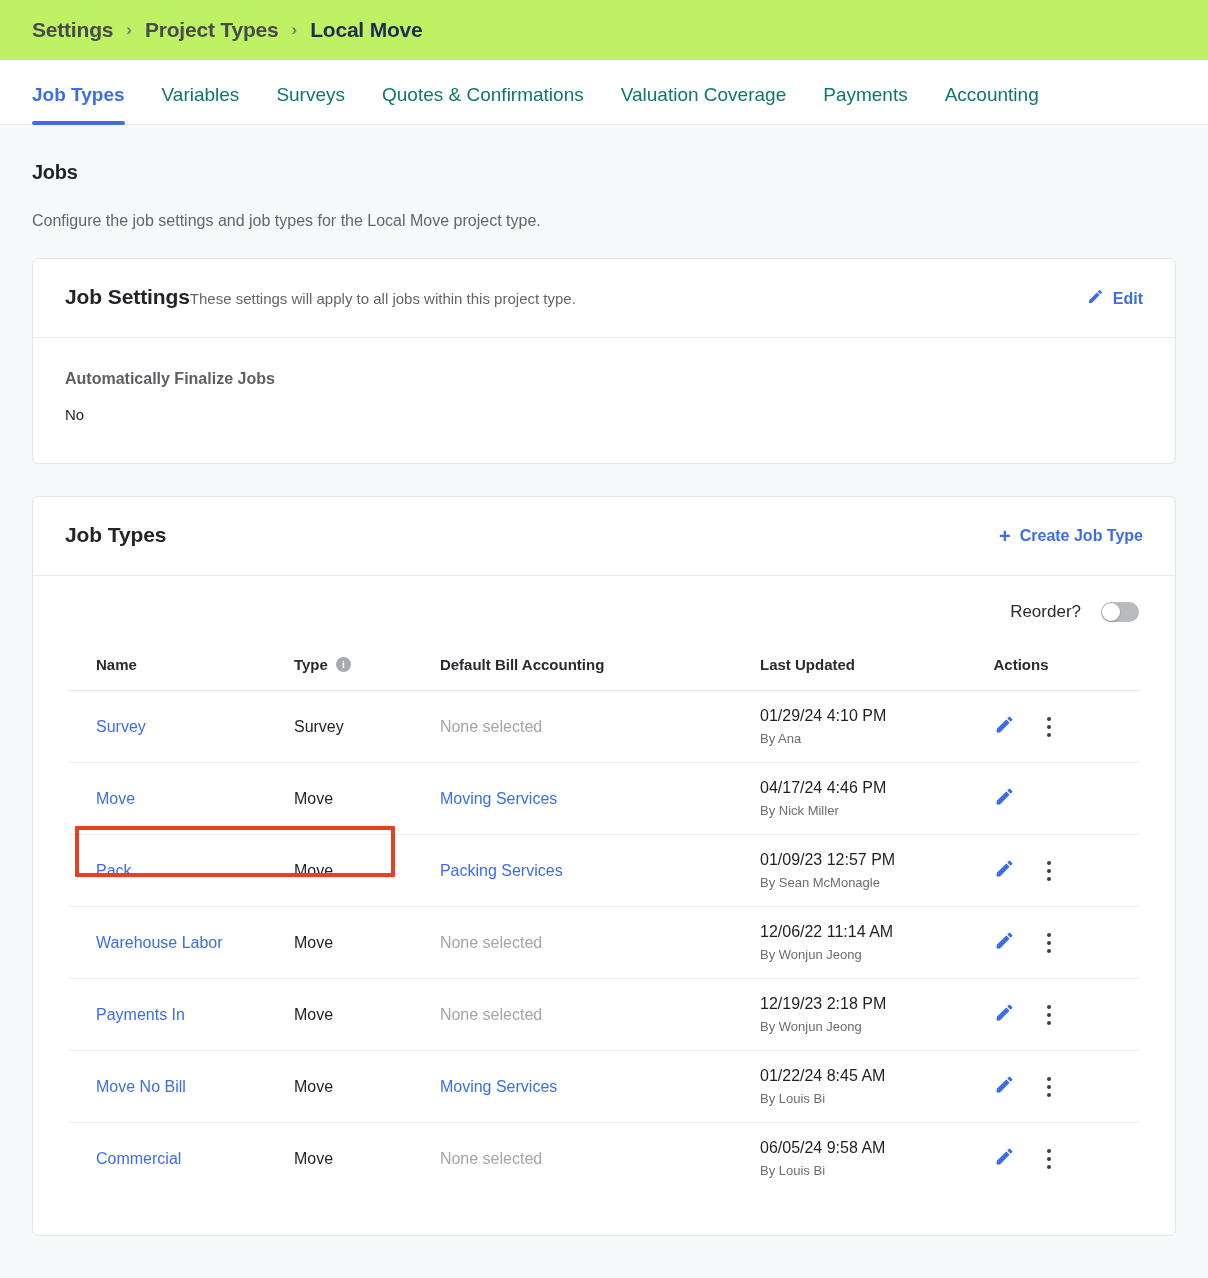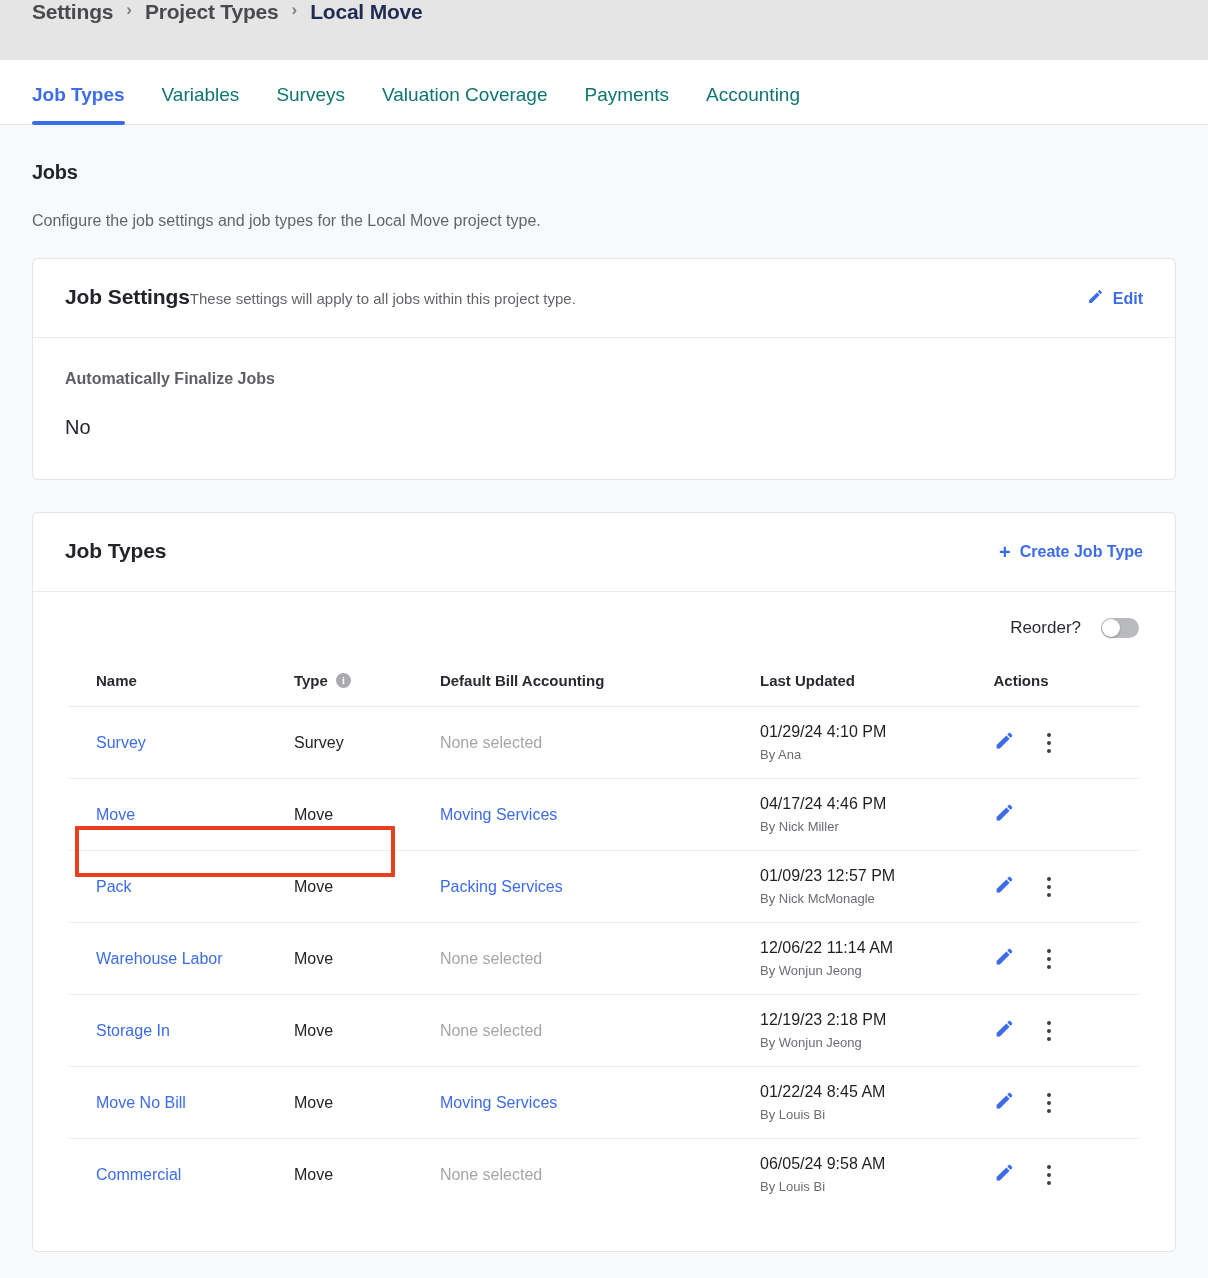--- a/index.html
+++ b/index.html
@@ -8,23 +8,23 @@
     height: 1278px;
     background: #ffffff;
     font-family: "Liberation Sans", sans-serif;
     -webkit-font-smoothing: antialiased;
   }
 
   
   .breadcrumb-bar {
     height: 60px;
     display: flex;
-    align-items: flex-start;
+    align-items: center;
     padding: 0 4px 0 32px;
-    background: #e5e5e5;
+    background: #bef264;
   }
   .crumb {
     font-size: 21px;
     font-weight: 700;
     color: #494a4d;
     letter-spacing: -0.2px;
   }
   .crumb.current { color: #1f2b51; }
   .crumb-sep {
     font-size: 17px;
@@ -127,23 +127,23 @@
   }
   .card-divider { height: 1px; background: #e9eaec; }
 
   .setting-block { padding: 32px 32px 40px 32px; }
   .setting-label {
     font-size: 16px;
     font-weight: 700;
     color: #5d5f65;
   }
   .setting-value {
-    font-size: 20px;
+    font-size: 15px;
     color: #23242a;
-    margin-top: 28px;
+    margin-top: 18px;
   }
 
   
   .toolbar {
     display: flex;
     justify-content: flex-end;
     align-items: center;
     padding: 26px 36px 16px 36px;
     gap: 20px;
   }
@@ -263,20 +263,21 @@
   <span class="crumb-sep">›</span>
   <span class="crumb">Project Types</span>
   <span class="crumb-sep">›</span>
   <span class="crumb current">Local Move</span>
 </div>
 
 <div class="tab-bar">
   <div class="tab active">Job Types</div>
   <div class="tab">Variables</div>
   <div class="tab">Surveys</div>
+  <div class="tab">Quotes &amp; Confirmations</div>
   <div class="tab">Valuation Coverage</div>
   <div class="tab">Payments</div>
   <div class="tab">Accounting</div>
 </div>
 
 <div class="page">
 
   <div class="page-title">Jobs</div>
   <div class="page-sub">Configure the job settings and job types for the Local Move project type.</div>
 
@@ -409,21 +410,21 @@
               </div>
             </td>
           </tr>
 
           <tr>
             <td><span class="cell-link">Pack</span></td>
             <td>Move</td>
             <td><span class="cell-link">Packing Services</span></td>
             <td>
               <div class="date-main">01/09/23 12:57 PM</div>
-              <div class="date-by">By Nick McMonagle</div>
+              <div class="date-by">By Sean McMonagle</div>
             </td>
             <td>
               <div class="actions-cell">
                 <span class="pencil">
                   <svg width="21" height="21" viewBox="0 0 24 24" fill="#3c6ce8">
                       <path d="M3 17.25V21h3.75L17.81 9.94l-3.75-3.75L3 17.25zM20.71 7.04a1 1 0 0 0 0-1.41l-2.34-2.34a1 1 0 0 0-1.41 0l-1.83 1.83 3.75 3.75 1.83-1.83z"></path>
                     </svg>
                 </span>
                 <span class="kebab">
                     <i></i>
@@ -452,21 +453,21 @@
                 <span class="kebab">
                     <i></i>
                     <i></i>
                     <i></i>
                   </span>
               </div>
             </td>
           </tr>
 
           <tr>
-            <td><span class="cell-link">Storage In</span></td>
+            <td><span class="cell-link">Payments In</span></td>
             <td>Move</td>
             <td><span class="cell-muted">None selected</span></td>
             <td>
               <div class="date-main">12/19/23 2:18 PM</div>
               <div class="date-by">By Wonjun Jeong</div>
             </td>
             <td>
               <div class="actions-cell">
                 <span class="pencil">
                   <svg width="21" height="21" viewBox="0 0 24 24" fill="#3c6ce8">

